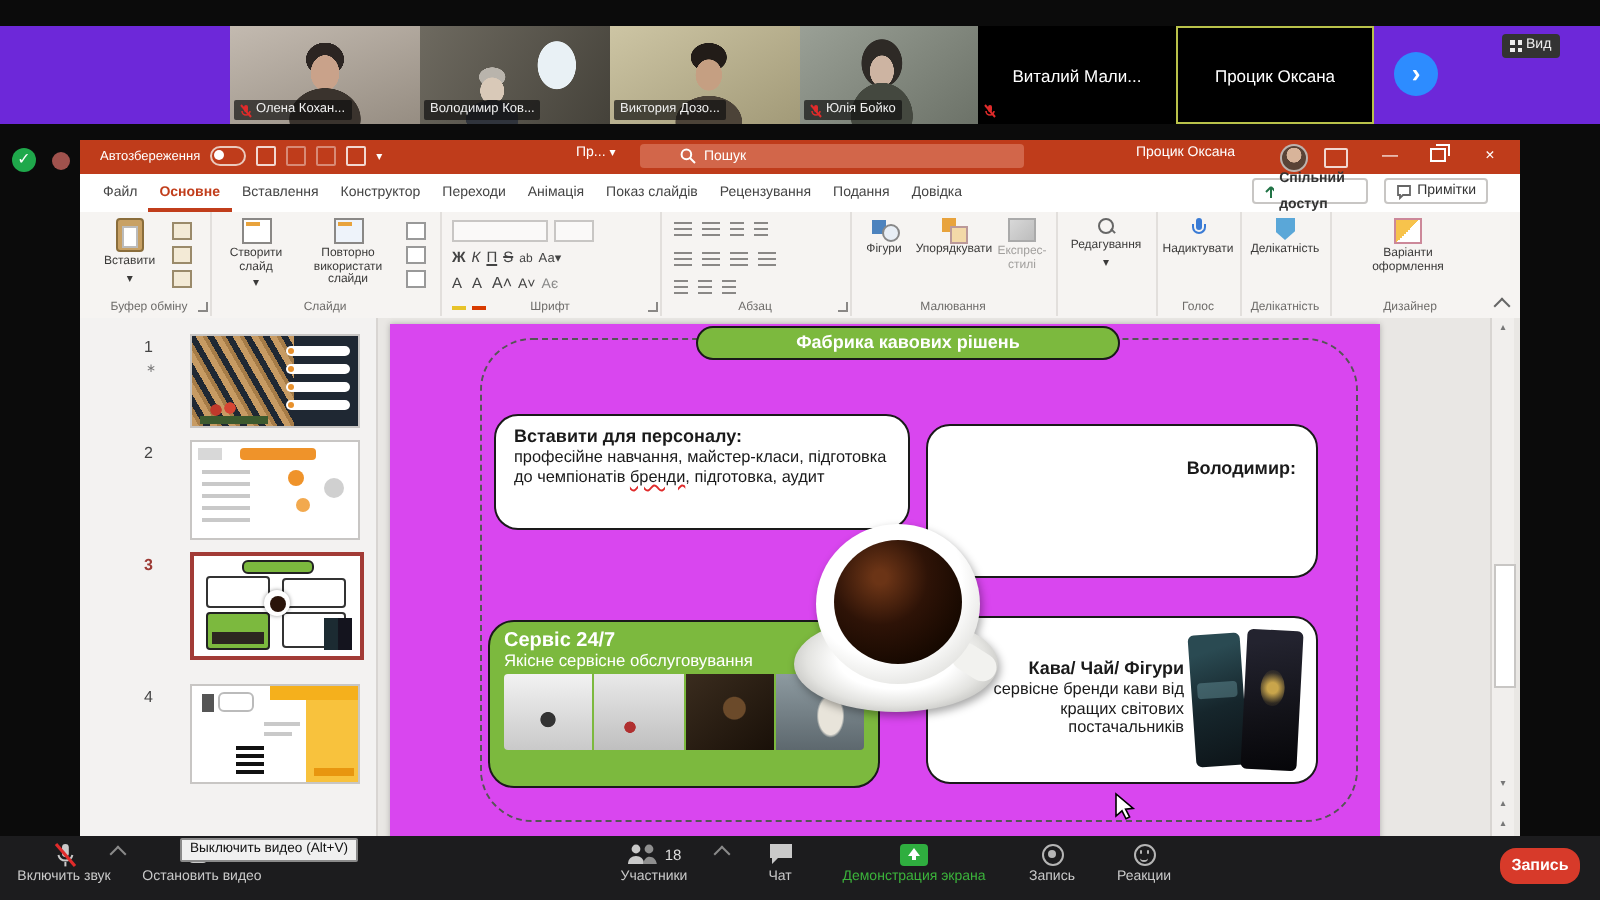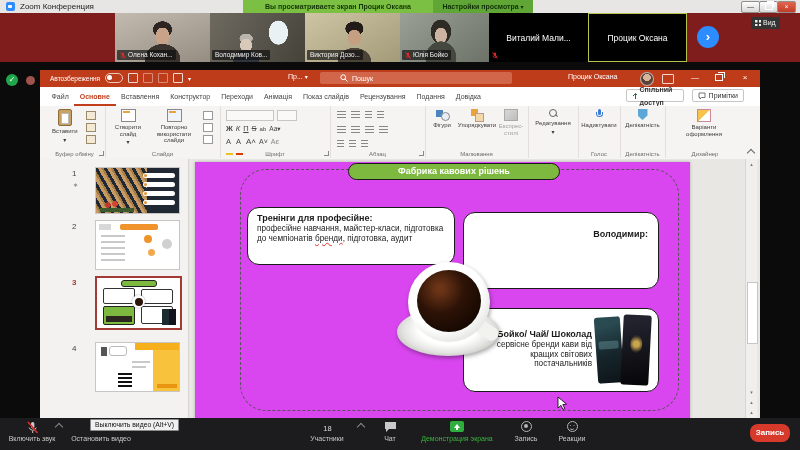--- a/index.html
+++ b/index.html
@@ -15,21 +15,21 @@
   .share-banner{position:absolute;left:243px;top:0;width:190px;height:13px;background:#7bc043;color:#143505;
                 font-size:7px;line-height:13px;text-align:center;font-weight:bold;}
   .view-settings{position:absolute;left:433px;top:0;width:100px;height:13px;background:#60a636;color:#123008;
                  font-size:7px;line-height:13px;text-align:center;font-weight:bold;cursor:default;}
   .winbtn{position:absolute;top:1px;width:17px;height:10px;background:linear-gradient(#fdfdfd,#d8d8d8);
           border:1px solid #8e8e8e;border-radius:2px;font-size:7px;line-height:9px;text-align:center;color:#333;}
   .winbtn.close{background:linear-gradient(#e3664f,#c23b27);color:#fff;}
   .chev-d{display:inline-block;font-size:6px;}
 
   
-  .vstrip{position:absolute;left:0;top:13px;width:800px;height:49px;background:#7f1d1d;}
+  .vstrip{position:absolute;left:0;top:13px;width:800px;height:49px;background:#6d28d9;}
   .vtile{position:absolute;top:0;height:49px;overflow:hidden;background:#000;}
   .name-tag{position:absolute;left:2px;bottom:2px;background:rgba(15,15,15,.68);color:#f0f0f0;font-size:6.5px;
             line-height:8px;padding:1px 3px;border-radius:1px;display:flex;align-items:center;gap:2px;white-space:nowrap;}
   .vtile.novideo{display:flex;align-items:center;justify-content:center;color:#fff;font-size:8.5px;}
   .vtile.active{box-shadow:inset 0 0 0 1px #b9c24a;}
   .next-btn{position:absolute;left:697px;top:13px;width:22px;height:22px;border-radius:50%;background:#2d8cff;
             color:#fff;font-size:13px;line-height:21px;text-align:center;font-weight:bold;}
   .view-btn{position:absolute;left:751px;top:4px;height:12px;padding:0 4px;background:#333;border-radius:2px;
             color:#eee;font-size:7px;line-height:12px;display:flex;align-items:center;gap:2px;}
   .grid-ic{display:inline-block;width:6px;height:6px;background:
@@ -226,38 +226,27 @@
   .share-ic:before{content:"";position:absolute;left:6.2px;top:5.5px;width:1.6px;height:3px;background:#fff;}
   .green{color:#3bb33b;}
   .rec-ic{width:11px;height:11px;border:1.5px solid #b5b5b5;border-radius:50%;box-sizing:border-box;position:relative;}
   .rec-ic:after{content:"";position:absolute;left:2px;top:2px;width:4px;height:4px;border-radius:50%;background:#b5b5b5;}
   .smile-ic{width:11px;height:11px;border:1.2px solid #b5b5b5;border-radius:50%;box-sizing:border-box;position:relative;}
   .smile-ic:before{content:"";position:absolute;left:2px;top:2.5px;width:1.5px;height:1.5px;background:#b5b5b5;box-shadow:3.5px 0 #b5b5b5;border-radius:50%;}
   .smile-ic:after{content:"";position:absolute;left:2.2px;top:4.5px;width:4.5px;height:2.5px;border-bottom:1.2px solid #b5b5b5;border-radius:0 0 4px 4px;}
   .leave-btn{position:absolute;left:750px;top:6px;width:40px;height:18px;background:#d73a2a;border-radius:8px;
              color:#fff;font-size:8px;font-weight:bold;line-height:18px;text-align:center;}
   .cnt{font-size:7.5px;color:#ddd;margin-left:1px;}
-  .icw{height:12px;display:flex;align-items:center;flex-direction:column;}
+  .icw{height:12px;display:flex;align-items:center;}
 </style>
 </head>
 <body>
 
 <div id="screen">
 
-  <div class="ztitlebar">
-    <div class="zlogo"></div>
-    <div class="ztitle-text">Zoom Конференция</div>
-    <div class="share-banner">Вы просматриваете экран Процик Оксана</div>
-    <div class="view-settings">
-      <span>Настройки просмотра</span> <span class="chev-d">▾</span>
-    </div>
-    <div class="winbtn" style="left:741px;">—</div>
-    <div class="winbtn" style="left:759px;"><span class="restore-ic"></span></div>
-    <div class="winbtn close" style="left:777px;">×</div>
-  </div>
 
   <div class="vstrip">
     <div class="vtile v1" style="left:115px;width:95px;">
       <div class="name-tag">
         <svg width="6" height="7">
             <rect x="2" y="0.5" width="2" height="3.5" rx="1" fill="#e02b2b"></rect>
             <path d="M1 3.5a2 2 0 0 0 4 0" stroke="#e02b2b" fill="none" stroke-width="0.8"></path>
             <line x1="0.5" y1="0.5" x2="5.5" y2="6.5" stroke="#e02b2b" stroke-width="1"></line>
           </svg>
         <span>Олена Кохан...</span>
@@ -539,32 +528,42 @@
           <div class="qr"></div>
           <div class="ph"></div>
         </div>
       </div>
 
       <div class="slide">
         <div class="dotted"></div>
         <div class="stitle">Фабрика кавових рішень</div>
 
         <div class="sbox bx-a">
-          <h4>Тренінги для професійне:</h4>
+          <h4>Вставити для персоналу:</h4>
           <p><span>професійне навчання, майстер-класи, підготовка до чемпіонатів</span> <span class="misspell">бренди</span><span>, підготовка, аудит</span></p>
         </div>
 
         <div class="sbox bx-b">
           <h4>Володимир:</h4>
         </div>
 
+        <div class="sbox bx-c">
+          <h4>Сервіс 24/7</h4>
+          <div class="sub">Якісне сервісне обслуговування</div>
+          <div class="strip">
+            <div class="sc1"></div>
+            <div class="sc2"></div>
+            <div class="sc3"></div>
+            <div class="sc4"></div>
+          </div>
+        </div>
 
         <div class="sbox bx-d">
           <div class="txt">
-            <h4>Бойко/ Чай/ Шоколад</h4>
+            <h4>Кава/ Чай/ Фігури</h4>
             <p>сервісне бренди кави від кращих світових постачальників</p>
           </div>
           <div class="bagwrap">
             <div class="bag1"></div>
             <div class="bag2"></div>
           </div>
         </div>
 
         <div class="cupwrap">
           <div class="saucer"></div>

